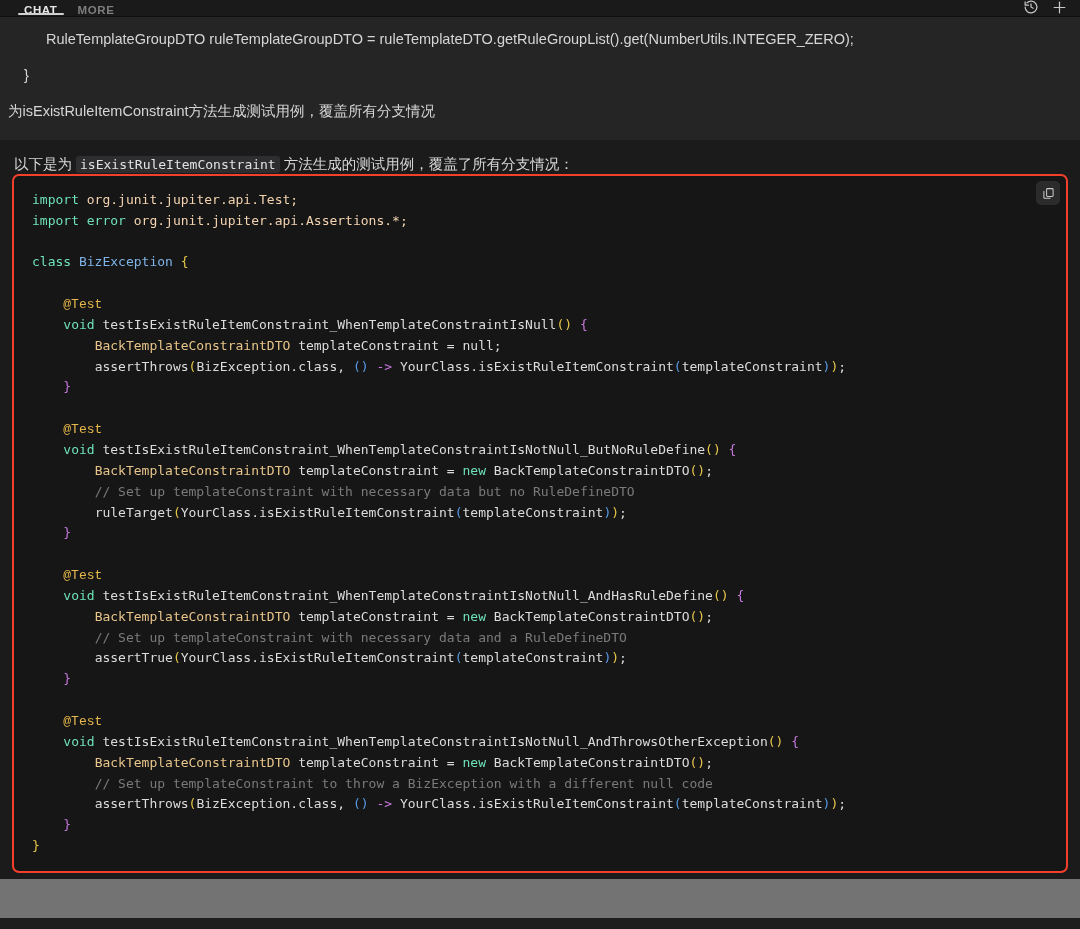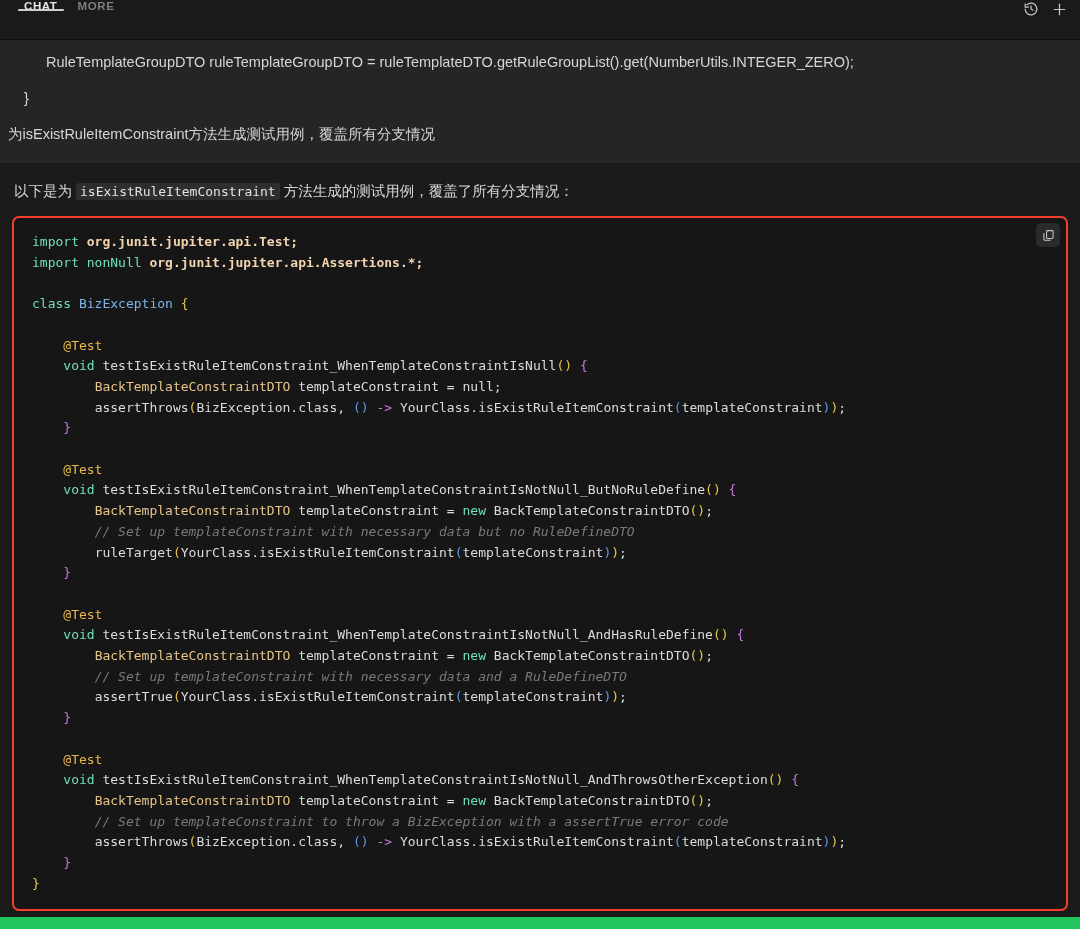--- a/index.html
+++ b/index.html
@@ -5,24 +5,24 @@
   * { box-sizing: border-box; margin: 0; padding: 0; }
   html, body {
     width: 1080px; height: 929px;
     background: #1e1e1e;
     font-family: "Liberation Sans", sans-serif;
     overflow: hidden;
   }
 
   
   .tabbar {
-    height: 40px;
+    height: 17px;
     background: #1a1a1a;
     display: flex;
-    align-items: flex-start;
+    align-items: flex-end;
     border-bottom: 1px solid #0f0f0f;
     position: relative;
     gap: 44px;
   }
   .tabs { display: flex; align-items: stretch; padding-left: 14px; }
   .tab {
     display: flex; align-items: center;
     padding: 0 10px;
     font-size: 11.5px;
     font-weight: bold;
@@ -50,21 +50,21 @@
     width: 18px; height: 18px;
     display: flex; align-items: center; justify-content: center;
     color: #c8c8c8;
     cursor: pointer;
   }
 
   
   .convo {
     height: 901px;
     overflow: hidden;
-    background: #22c55e;
+    background: #737373;
   }
 
   .msg-user {
     background: #252526;
     padding: 10px 0 16px 0;
     color: #d6d6d6;
     font-size: 14.5px;
   }
   .msg-user .ln {
     padding: 0 24px 0 24px;
@@ -76,22 +76,22 @@
   .msg-user .cn { padding: 0 8px; line-height: 25px; }
 
   .msg-assist {
     background: #1b1b1b;
     padding: 16px 0 6px 0;
   }
   .assist-para {
     padding: 0 14px;
     color: #d8d8d8;
     font-size: 14.5px;
-    line-height: 24px;
-    margin-bottom: 12px;
+    line-height: 17px;
+    margin-bottom: 1px;
   }
   code.inline {
     font-family: "DejaVu Sans Mono", monospace;
     font-size: 13px;
     background: #2e2e30;
     border-radius: 3px;
     padding: 1px 4px;
     color: #e2e2e2;
   }
 
@@ -121,24 +121,24 @@
     padding: 14px 16px 14px 18px;
     margin: 0;
     white-space: pre;
     overflow: hidden;
     tab-size: 4;
   }
 
   
   .k   { color: #6ee2b8; }  
   .ty  { color: #e8c58a; }  
-  .pk  { color: #f3d3b0; font-weight: bold; }  
-  .ann { color: #e8b94a; }  
+  .pk  { color: #f3d3b0; }  
+  .ann { color: #e8b94a; font-family: Liberation Mono, monospace; }  
   .cls { color: #7fb4e8; }  
-  .cm  { color: #7a7a7a; font-style: italic; }  
+  .cm  { color: #7a7a7a; }  
   .p1  { color: #e8c84a; }  
   .p2  { color: #5a9ae8; }  
   .p3  { color: #c678dd; }  
   .ar  { color: #c678dd; }  
   .w   { color: #dcdcdc; }
 </style>
 </head>
 <body>
 
 <div class="tabbar">
@@ -184,21 +184,21 @@
     </div>
 
     <div class="codeblock">
       <div class="copy-btn" title="Copy">
         <svg width="13" height="13" viewBox="0 0 24 24" fill="none" stroke="#c9c9c9" stroke-width="1.9" stroke-linejoin="round">
           <rect x="8.5" y="3" width="12" height="14.5" rx="1.6"></rect>
           <path d="M15.8 20.8H5.1a1.6 1.6 0 0 1-1.6-1.6V7.6"></path>
         </svg>
       </div>
       <pre class="code"><span id="code-out"><span class="k">import</span> <span class="pk">org</span><span class="pk">.</span><span class="pk">junit</span><span class="pk">.</span><span class="pk">jupiter</span><span class="pk">.</span><span class="pk">api</span><span class="pk">.</span><span class="pk">Test</span><span class="pk">;</span>
-<span class="k">import</span> <span class="k">nonNull</span> <span class="pk">org</span><span class="pk">.</span><span class="pk">junit</span><span class="pk">.</span><span class="pk">jupiter</span><span class="pk">.</span><span class="pk">api</span><span class="pk">.</span><span class="pk">Assertions</span><span class="pk">.</span><span class="pk">*</span><span class="pk">;</span>
+<span class="k">import</span> <span class="k">error</span> <span class="pk">org</span><span class="pk">.</span><span class="pk">junit</span><span class="pk">.</span><span class="pk">jupiter</span><span class="pk">.</span><span class="pk">api</span><span class="pk">.</span><span class="pk">Assertions</span><span class="pk">.</span><span class="pk">*</span><span class="pk">;</span>
 
 <span class="k">class</span> <span class="cls">BizException</span> <span class="p1">{</span>
 
     <span class="ann">@Test</span>
     <span class="k">void</span> <span class="w">testIsExistRuleItemConstraint_WhenTemplateConstraintIsNull</span><span class="p1">(</span><span class="p1">)</span> <span class="p3">{</span>
         <span class="ty">BackTemplateConstraintDTO</span> <span class="w">templateConstraint</span> <span class="w">=</span> <span class="w">null</span><span class="w">;</span>
         <span class="w">assertThrows</span><span class="p1">(</span><span class="w">BizException</span><span class="w">.</span><span class="w">class</span><span class="w">,</span> <span class="p2">(</span><span class="p2">)</span> <span class="ar">-&gt;</span> <span class="w">YourClass</span><span class="w">.</span><span class="w">isExistRuleItemConstraint</span><span class="p2">(</span><span class="w">templateConstraint</span><span class="p2">)</span><span class="p1">)</span><span class="w">;</span>
     <span class="p3">}</span>
 
     <span class="ann">@Test</span>
@@ -211,21 +211,21 @@
     <span class="ann">@Test</span>
     <span class="k">void</span> <span class="w">testIsExistRuleItemConstraint_WhenTemplateConstraintIsNotNull_AndHasRuleDefine</span><span class="p1">(</span><span class="p1">)</span> <span class="p3">{</span>
         <span class="ty">BackTemplateConstraintDTO</span> <span class="w">templateConstraint</span> <span class="w">=</span> <span class="k">new</span> <span class="w">BackTemplateConstraintDTO</span><span class="p1">(</span><span class="p1">)</span><span class="w">;</span>
         <span class="cm">// Set up templateConstraint with necessary data and a RuleDefineDTO</span>
         <span class="w">assertTrue</span><span class="p1">(</span><span class="w">YourClass</span><span class="w">.</span><span class="w">isExistRuleItemConstraint</span><span class="p2">(</span><span class="w">templateConstraint</span><span class="p2">)</span><span class="p1">)</span><span class="w">;</span>
     <span class="p3">}</span>
 
     <span class="ann">@Test</span>
     <span class="k">void</span> <span class="w">testIsExistRuleItemConstraint_WhenTemplateConstraintIsNotNull_AndThrowsOtherException</span><span class="p1">(</span><span class="p1">)</span> <span class="p3">{</span>
         <span class="ty">BackTemplateConstraintDTO</span> <span class="w">templateConstraint</span> <span class="w">=</span> <span class="k">new</span> <span class="w">BackTemplateConstraintDTO</span><span class="p1">(</span><span class="p1">)</span><span class="w">;</span>
-        <span class="cm">// Set up templateConstraint to throw a BizException with a assertTrue error code</span>
+        <span class="cm">// Set up templateConstraint to throw a BizException with a different null code</span>
         <span class="w">assertThrows</span><span class="p1">(</span><span class="w">BizException</span><span class="w">.</span><span class="w">class</span><span class="w">,</span> <span class="p2">(</span><span class="p2">)</span> <span class="ar">-&gt;</span> <span class="w">YourClass</span><span class="w">.</span><span class="w">isExistRuleItemConstraint</span><span class="p2">(</span><span class="w">templateConstraint</span><span class="p2">)</span><span class="p1">)</span><span class="w">;</span>
     <span class="p3">}</span>
 <span class="p1">}</span></span></pre>
     </div>
 
   </div>
 
 </div>
 
 </body></html>

